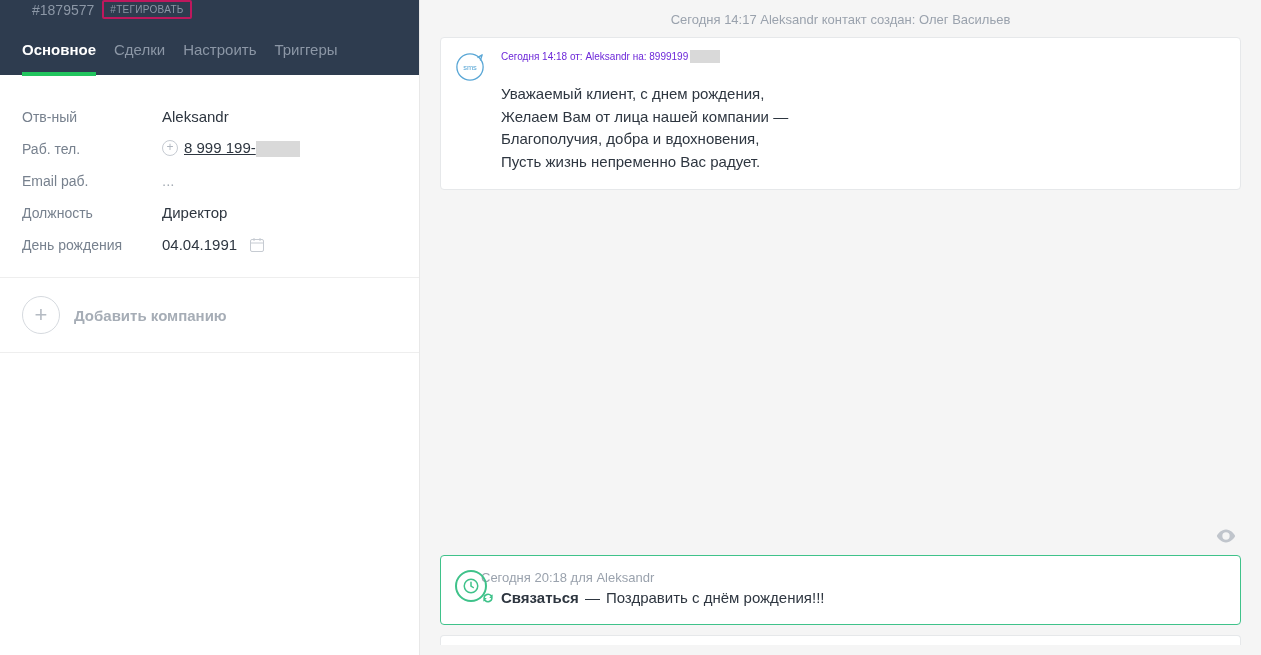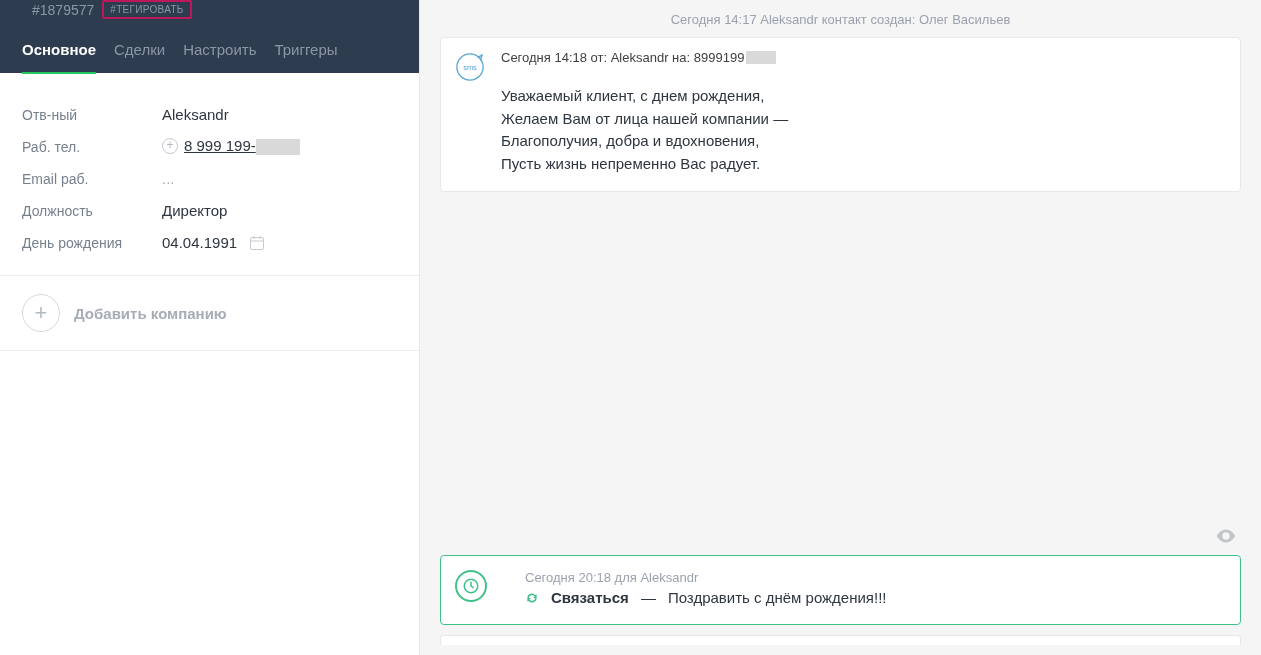--- a/index.html
+++ b/index.html
@@ -5,48 +5,48 @@
 * { box-sizing: border-box; margin: 0; padding: 0; }
 body { font-family: -apple-system, BlinkMacSystemFont, "Segoe UI", Arial, sans-serif; font-size: 14px; color: #2e3640; background: #f5f5f5; }
 .app { display: flex; width: 1261px; height: 655px; overflow: hidden; }
 .sidebar { width: 420px; background: #fff; border-right: 1px solid #e8e8e8; display: flex; flex-direction: column; }
 .sb-header { background: #2e3c4f; padding: 0; }
 .sb-top { display: flex; align-items: center; gap: 8px; padding: 0 32px 8px; }
 .contact-id { color: #8c97a6; font-size: 14px; }
 .tag-btn { border: 2px solid #be185d; color: #8c97a6; background: transparent; font-size: 10px; padding: 2px 6px; border-radius: 2px; cursor: pointer; text-transform: uppercase; letter-spacing: 0.3px; }
 .tabs { display: flex; gap: 18px; padding: 14px 22px 0; }
 .tab { color: #8c97a6; font-size: 15px; padding-bottom: 14px; cursor: pointer; }
-.tab.active { color: #fff; font-weight: 600; border-bottom: 2px solid #22c55e; margin-bottom: -1px; }
+.tab.active { color: #fff; font-weight: 600; border-bottom: 4px solid #22c55e; margin-bottom: -1px; }
 .fields { padding: 18px 22px 24px; border-bottom: 1px solid #eee; }
 .field-row { display: flex; align-items: flex-end; min-height: 32px; }
 .field-label { width: 140px; color: #77818e; font-size: 14px; }
 .field-value { color: #2e3640; font-size: 15px; display: flex; align-items: center; gap: 6px; }
 .phone-text { text-decoration: underline; cursor: pointer; }
 .phone-mask { display: inline-block; width: 44px; height: 16px; background: #d9d9d9; vertical-align: middle; }
 .plus-circle { width: 16px; height: 16px; border: 1px solid #c6cbd2; border-radius: 50%; position: relative; display: inline-flex; align-items: center; justify-content: center; color: #b0b7c0; }
 .plus-circle::before { content: "+"; font-size: 12px; line-height: 1; position: relative; top: -1px; }
 .dots { color: #a6adb6; }
 .cal-icon { width: 16px; height: 16px; margin-left: 6px; }
 .add-company { display: flex; align-items: center; gap: 14px; padding: 18px 22px; cursor: pointer; border-bottom: 1px solid #eee; }
 .big-plus { width: 38px; height: 38px; border: 1px solid #d6dadf; border-radius: 50%; display: flex; align-items: center; justify-content: center; color: #b5bbc3; font-size: 22px; font-weight: 300; }
 .add-company-text { color: #a6adb6; font-size: 15px; font-weight: bold; }
 .main { flex: 1; background: #f5f5f5; padding: 0 20px 10px; position: relative; display: flex; flex-direction: column; overflow: hidden; }
 .crumb { text-align: center; color: #9aa2ad; font-size: 13px; padding: 12px 0 6px; overflow: hidden; white-space: nowrap; }
 .sms-card { background: #fff; border: 1px solid #e6e8ea; border-radius: 4px; padding: 12px 16px 16px 60px; position: relative; margin-top: 4px; }
 .sms-icon { position: absolute; left: 14px; top: 14px; width: 30px; height: 30px; }
-.sms-meta { color: #404040; font-size: 13px; display: flex; align-items: center; gap: 2px; }
+.sms-meta { color: #6d28d9; font-size: 10px; display: flex; align-items: center; gap: 2px; }
 .meta-mask { display: inline-block; width: 30px; height: 13px; background: #d9d9d9; }
 .sms-body { color: #2e3640; font-size: 15px; line-height: 1.5; margin-top: 20px; }
 .filler { flex: 1; }
 .eye-row { display: flex; justify-content: flex-end; padding: 4px 4px 8px; }
 .eye { color: #c0c5cc; cursor: pointer; }
-.task-card { border: 1px solid #3fc28a; border-radius: 4px; background: #fff; padding: 14px 16px 18px 84px; position: relative; }
+.task-card { border: 1px solid #3fc28a; border-radius: 4px; background: #fff; padding: 14px 16px 18px 40px; position: relative; }
 .task-icon { position: absolute; left: 14px; top: 14px; width: 32px; height: 32px; border: 2px solid #3fc28a; border-radius: 50%; display: flex; align-items: center; justify-content: center; color: #3fc28a; }
 .task-meta { color: #9aa2ad; font-size: 13px; }
-.task-line { font-size: 15px; color: #2e3640; margin-top: 4px; display: flex; align-items: center; gap: 12px; }
+.task-line { font-size: 15px; color: #2e3640; margin-top: 4px; display: flex; align-items: center; gap: 6px; }
 .task-type { font-weight: 700; }
 .refresh-svg { width: 14px; height: 14px; }
 .stub-card { height: 10px; background: #fff; border: 1px solid #e6e8ea; border-top: 1px solid #e6e8ea; border-bottom: none; border-radius: 4px 4px 0 0; margin-top: 10px; }
 </style>
 </head>
 <body>
 <div class="app">
 <div class="sidebar">
 <div class="sb-header">
 <div class="sb-top">

